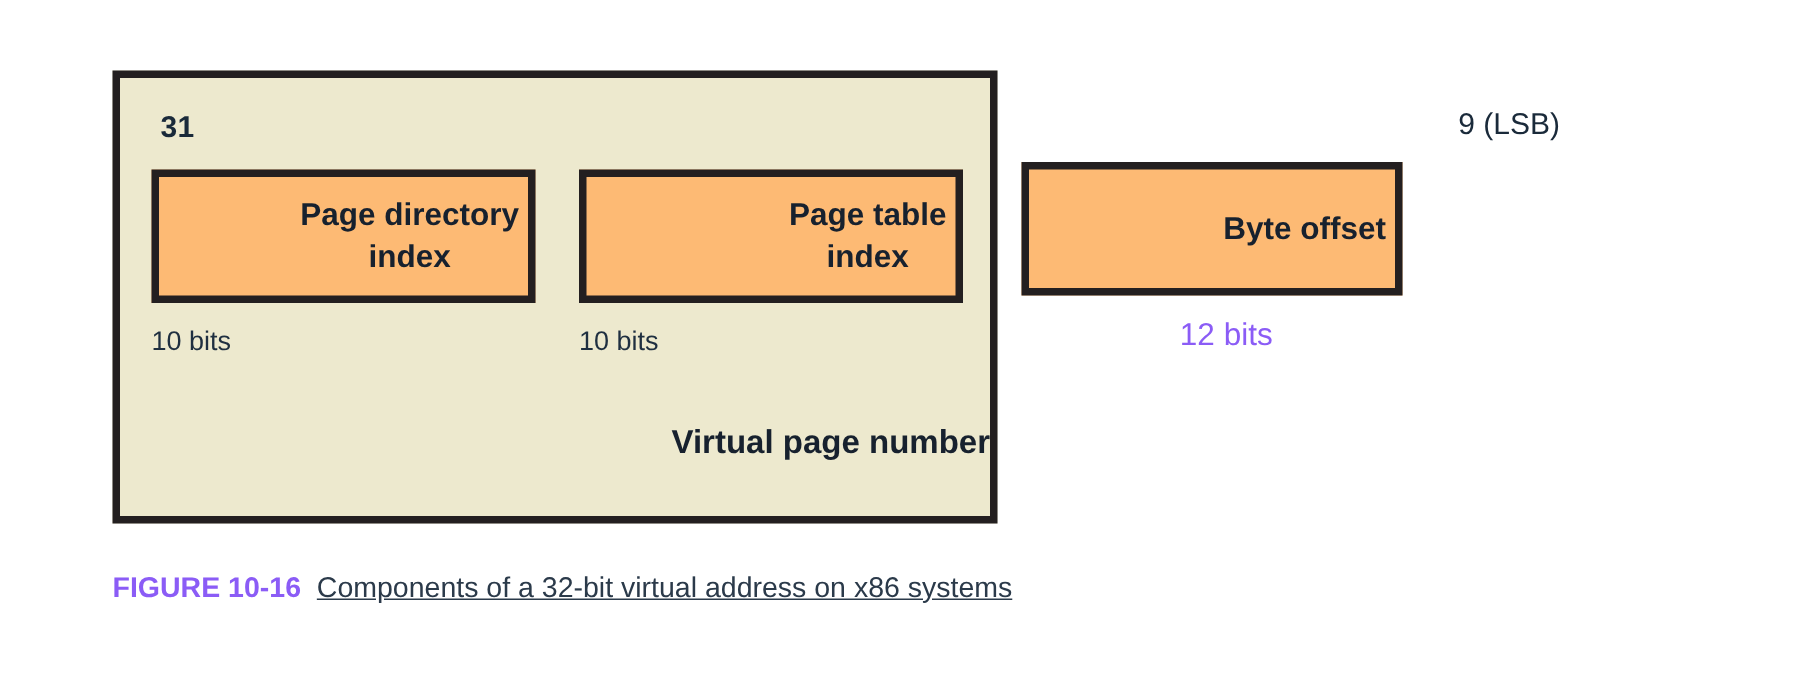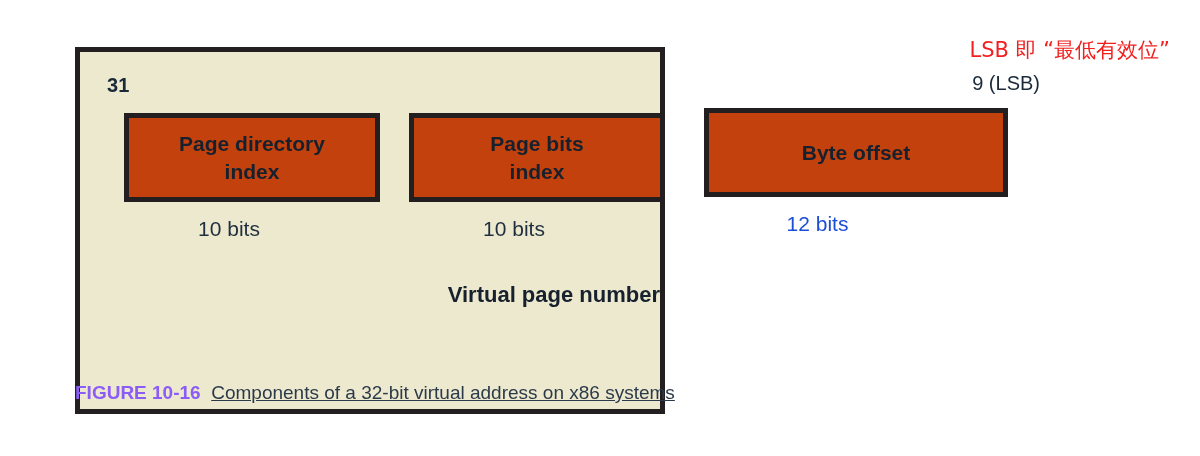--- a/index.html
+++ b/index.html
@@ -20,21 +20,21 @@
     width: 1200px;
     height: 456px;
   }
 
   
   .vpn-container {
     position: absolute;
     left: 75px;
     top: 47px;
     width: 590px;
-    height: 367px;
+    height: 302px;
     box-sizing: border-box;
     background: #EDE9CE;
     border: 5px solid #231f20;
   }
 
   
   .bit-label-msb {
     position: absolute;
     left: 27px;
     top: 22px;
@@ -64,26 +64,25 @@
     font-size: 21px;
     color: #f21f1f;
     font-family: "DejaVu Sans", "Liberation Sans", sans-serif;
     white-space: nowrap;
   }
 
   
   .field-box {
     position: absolute;
     box-sizing: border-box;
-    background: #c2410c;
+    background: #fdba74;
     border: 5px solid #231f20;
     display: flex;
     align-items: center;
-    justify-content: center;
-    margin-left: 23px;
+    justify-content: flex-end;
   }
   .field-box .field-label {
     font-size: 21px;
     font-weight: bold;
     color: #17212e;
     text-align: center;
     line-height: 1.32;
     padding: 0 6px;
     white-space: pre-line;
   }
@@ -98,48 +97,47 @@
   #box-page-table-index {
     left: 306px;
     top: 61px;
     width: 256px;
     height: 89px;
   }
 
   #box-byte-offset {
     left: 681px;
     top: 108px;
-    width: 304px;
+    width: 254px;
     height: 89px;
   }
 
   
   .bits-label {
     position: absolute;
-    font-size: 21px;
+    font-size: 18px;
     color: #1f2f40;
-    text-align: center;
   }
   #bits-page-directory-index {
     left: 21px;
     top: 165px;
     width: 256px;
   }
   #bits-page-table-index {
     left: 306px;
     top: 165px;
     width: 256px;
   }
   #bits-byte-offset {
     position: absolute;
     left: 681px;
     top: 212px;
     width: 273px;
     font-size: 21px;
-    color: #1d4ed8;
+    color: #8b5cf6;
     text-align: center;
   }
 
   
   .group-label {
     position: absolute;
     left: 0;
     top: 230px;
     width: 580px;
     text-align: right;
@@ -165,41 +163,40 @@
   .figure-caption .caption-text {
     font-weight: normal;
     text-decoration: underline;
   }
 </style>
 </head>
 <body>
 
 <div id="figure-root">
 
-  <div class="annotation-red">LSB 即 “最低有效位”</div>
 
   <div class="bit-label-lsb">9 (LSB)</div>
 
   <div class="field-box" id="box-byte-offset">
     <span class="field-label">Byte offset</span>
   </div>
 
   <div id="bits-byte-offset">12 bits</div>
 
   <div class="vpn-container">
 
     <div class="bit-label-msb">31</div>
 
     <div class="field-box" id="box-page-directory-index">
       <span class="field-label">Page directory
 index</span>
     </div>
 
     <div class="field-box" id="box-page-table-index">
-      <span class="field-label">Page bits
+      <span class="field-label">Page table
 index</span>
     </div>
 
     <div class="bits-label" id="bits-page-directory-index">10 bits</div>
 
     <div class="bits-label" id="bits-page-table-index">10 bits</div>
 
     <div class="group-label">Virtual page number</div>
   </div>
 

